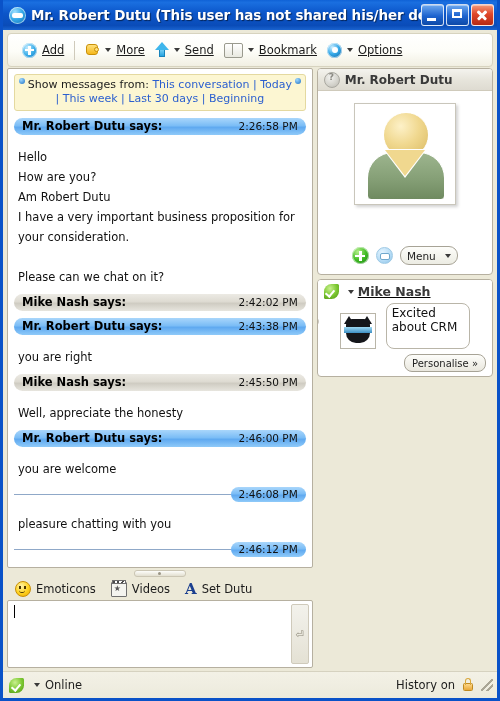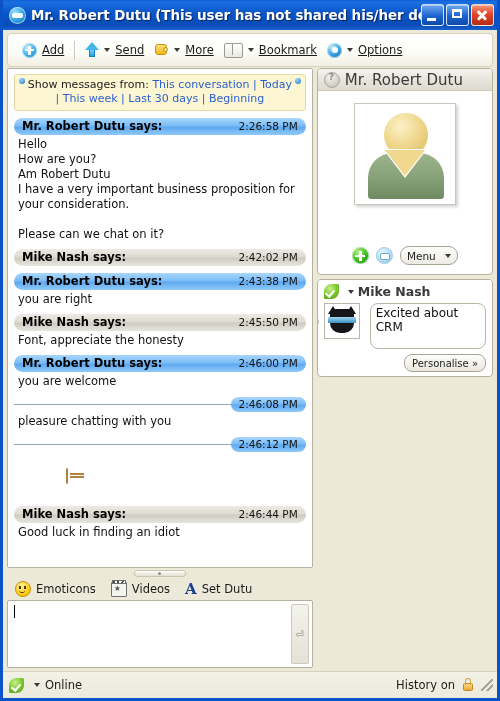--- a/index.html
+++ b/index.html
@@ -183,21 +183,21 @@
     font-size: 11.5px;
   }
   .msg-head.blue {
     background: linear-gradient(180deg,#a9d6fb 0%, #7bbdf6 45%, #5fa9f0 55%, #8fcaf9 100%);
   }
   .msg-head.gray {
     background: linear-gradient(180deg,#eceae4 0%, #dedbd2 45%, #cfccc2 55%, #e7e5de 100%);
   }
   .msg-name { font-weight: bold; color:#000; }
   .msg-time { font-size: 10.5px; color:#111; }
-  .msg-body { padding: 2px 2px 0 4px; line-height: 15px; white-space: pre-wrap; }
+  .msg-body { padding: 12px 2px 0 4px; line-height: 20px; white-space: pre-wrap; }
 
   .msg-cont {
     display:flex; align-items:center; margin-top: 8px; gap:0;
   }
   .msg-cont .rule { flex:1 1 auto; height:1px; background:#8fa8c8; }
   .msg-cont .tstamp {
     background: linear-gradient(180deg,#a9d6fb 0%, #7bbdf6 45%, #5fa9f0 55%, #8fcaf9 100%);
     border-radius: 9px; padding: 1px 8px 2px 8px; font-size:10.5px; color:#111;
   }
   .emoticon-hand {
@@ -294,21 +294,21 @@
     border-radius: 4px;
     overflow: hidden;
   }
   .panel-head {
     height: 21px;
     background: linear-gradient(180deg,#f4f3ee 0%, #e7e5dc 50%, #dedbd1 100%);
     border-bottom: 1px solid #cfcabb;
     display:flex; align-items:center; gap:5px; padding: 0 6px;
   }
   .panel-head .ph-title {
-    font-weight: normal; font-size: 15px; color: #3a3a3a; text-align: right;
+    font-weight: bold; font-size: 12px; color: #3a3a3a; text-align: right;
   }
   .ic-ghost {
     width:14px;height:14px;border-radius:50%;
     background: radial-gradient(circle at 38% 32%, #f2f2ef 0%, #d3d2cb 60%, #b7b6ae 100%);
     border:1px solid #a9a8a0; position:relative;
   }
   .ic-ghost:after{content:"?";position:absolute;left:4px;top:-1px;font-size:9px;color:#8b8a83;font-weight:bold;}
 
   .avatar-panel { flex: 0 0 auto; height: 205px; position: relative; }
   .avatar-box {
@@ -395,34 +395,35 @@
   }
   .ic-addbig:before,.ic-addbig:after{content:"";position:absolute;background:#fff;}
   .ic-addbig:before{left:6px;top:11.8px;width:14px;height:3px;}
   .ic-addbig:after{left:11.5px;top:6px;width:3px;height:14px;}
 
   
   .mike-panel { flex: 0 0 auto; height: 96px; position: relative; }
   .mike-head {
     height: 23px; display:flex; align-items:center; gap:4px; padding: 0 6px;
     background: #fff;
+    text-decoration: underline;
   }
   .ic-leaf-green {
     width:15px;height:15px;
     background: radial-gradient(circle at 40% 30%, #c9f08f 0%, #7cc832 50%, #4f9412 100%);
     border-radius: 50% 10% 50% 10%;
     position:relative;
   }
   .ic-leaf-green:after{
     content:""; position:absolute; left:3.5px; top:4px; width:4px;height:7px;
     border-right: 2px solid #fff; border-bottom: 2px solid #fff;
     transform: rotate(40deg);
   }
   .mike-name { font-weight:bold; font-size:12.5px; color:#3a3a3a; }
-  .mike-row { display:flex; align-items:flex-start; padding: 0 6px; gap: 5px; position:relative; }
+  .mike-row { display:flex; align-items:flex-end; padding: 0 22px; gap: 5px; position:relative; }
   .mike-avatar {
     width: 34px; height: 34px; flex:0 0 34px;
     border: 1px solid #b9b5a8; background:#fff; position:relative; overflow:hidden;
   }
   .ninja-head {
     position:absolute; left:5px; top:5px; width:24px; height:24px; border-radius: 6px 6px 10px 10px;
     background: #15161a;
   }
   .ninja-band {
     position:absolute; left:3px; top:13px; width:28px; height:6px;
@@ -501,28 +502,28 @@
     </div>
   </div>
 
   <div class="toolbar">
     <div class="tb-item">
       <span class="ic-add"></span>
       <span class="tb-label">Add</span>
     </div>
     <div class="tb-sep"></div>
     <div class="tb-item">
+      <span class="ic-puzzle"></span>
+      <span class="caret"></span>
+      <span class="tb-label">More</span>
+    </div>
+    <div class="tb-item">
       <span class="ic-arrow"></span>
       <span class="caret"></span>
       <span class="tb-label">Send</span>
-    </div>
-    <div class="tb-item">
-      <span class="ic-puzzle"></span>
-      <span class="caret"></span>
-      <span class="tb-label">More</span>
     </div>
     <div class="tb-item">
       <span class="ic-book"></span>
       <span class="caret"></span>
       <span class="tb-label">Bookmark</span>
     </div>
     <div class="tb-item">
       <span class="ic-opt"></span>
       <span class="caret"></span>
       <span class="tb-label">Options</span>
@@ -571,21 +572,21 @@
           <div class="msg-head blue">
             <span class="msg-name">Mr. Robert Dutu says:</span>
             <span class="msg-time">2:43:38 PM</span>
           </div>
           <div class="msg-body">you are right</div>
 
           <div class="msg-head gray">
             <span class="msg-name">Mike Nash says:</span>
             <span class="msg-time">2:45:50 PM</span>
           </div>
-          <div class="msg-body">Font, appreciate the honesty</div>
+          <div class="msg-body">Well, appreciate the honesty</div>
 
           <div class="msg-head blue">
             <span class="msg-name">Mr. Robert Dutu says:</span>
             <span class="msg-time">2:46:00 PM</span>
           </div>
           <div class="msg-body">you are welcome</div>
 
           <div class="msg-cont">
             <span class="rule"></span>
             <span class="tstamp">2:46:08 PM</span>

